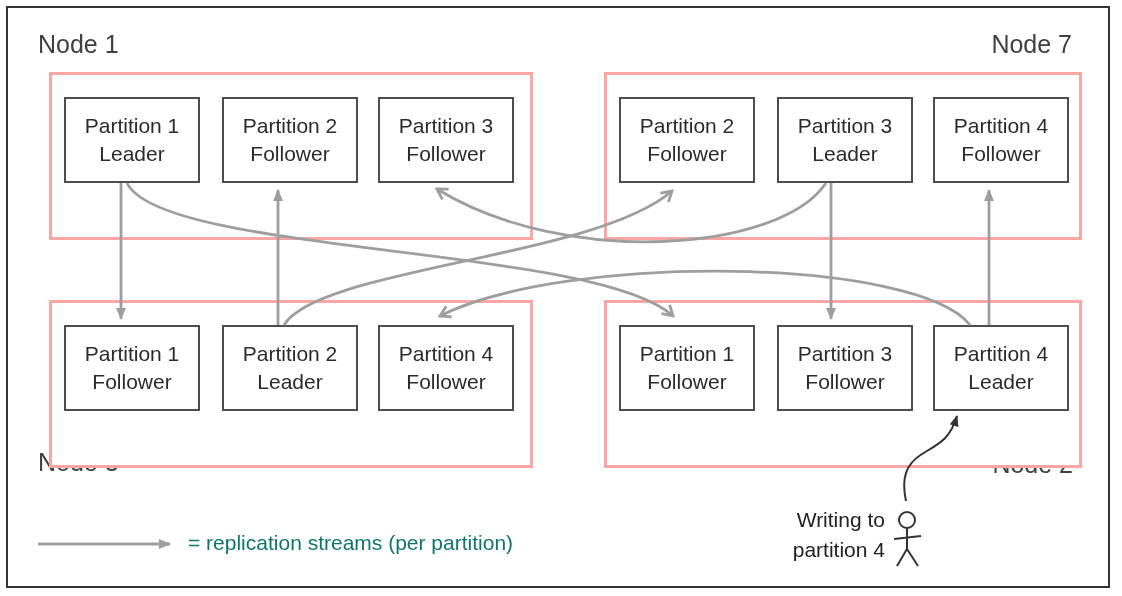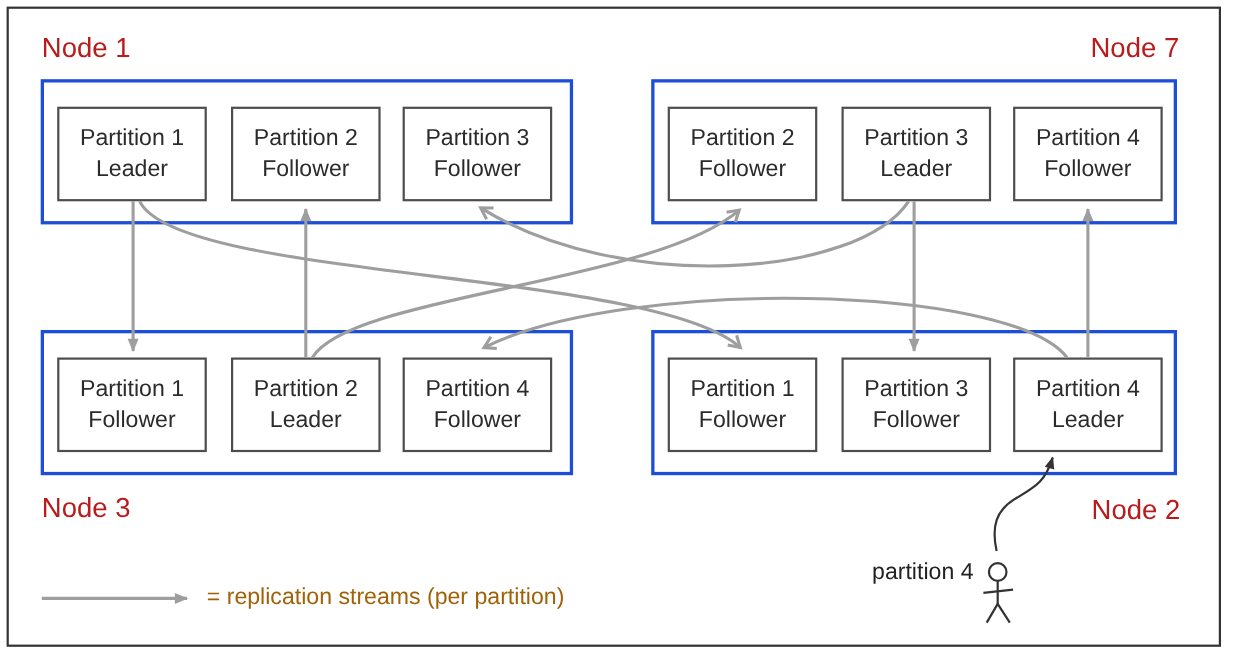--- a/index.html
+++ b/index.html
@@ -5,40 +5,40 @@
   html,body{margin:0;padding:0;background:#ffffff;}
   .canvas{
     position:relative;width:1122px;height:596px;background:#ffffff;overflow:hidden;
     font-family:"Liberation Sans","DejaVu Sans",sans-serif;color:#232323;
   }
   .frame{
     position:absolute;left:6px;top:6px;width:1104px;height:582px;
     border:2px solid #333333;box-sizing:border-box;
   }
   .node{
-    position:absolute;width:484px;height:132px;border:3px solid #1d4ed8;
-    background:#ffffff;box-sizing:border-box;
+    position:absolute;width:484px;height:168px;border:3px solid #fca5a5;
+    background:#ffffff;box-sizing:border-box;margin-left:12px;
   }
   #node1{left:37px;top:72px;}
   #node2{left:592px;top:72px;width:478px;}
   #node3{left:37px;top:300px;}
   #node4{left:592px;top:300px;width:478px;}
   .partition{
     position:absolute;top:22px;width:136px;height:86px;border:2px solid #4d4d4d;
     box-sizing:border-box;background:#ffffff;
     display:flex;flex-direction:column;align-items:center;justify-content:center;
     font-size:21px;line-height:28px;text-align:center;color:#2b2b2b;
   }
   .pos1{left:12px;} .pos2{left:170px;} .pos3{left:326px;}
-  .nodelabel{position:absolute;font-size:25px;color:#b91c1c;white-space:nowrap;}
+  .nodelabel{position:absolute;font-size:25px;color:#404040;white-space:nowrap;}
   #label-node1{left:38px;top:30px;}
   #label-node2{right:50px;top:30px;}
   #label-node3{left:38px;top:448px;}
   #label-node4{right:49px;top:450px;}
-  .legend-text{position:absolute;left:188px;top:531px;font-size:21px;color:#a16207;white-space:nowrap;}
+  .legend-text{position:absolute;left:188px;top:531px;font-size:21px;color:#0f766e;white-space:nowrap;}
   .annot{
     position:absolute;right:237px;top:505px;text-align:right;
     font-size:21px;line-height:30px;color:#222222;white-space:nowrap;
   }
   svg.overlay{position:absolute;left:0;top:0;pointer-events:none;}
 </style>
 </head>
 <body>
 
 <div class="canvas">
@@ -142,16 +142,17 @@
       <path d="M 907 528 L 907 549"></path>
       <path d="M 894 539 L 921 536"></path>
       <path d="M 907 549 L 897 566"></path>
       <path d="M 907 549 L 918 566"></path>
     </g>
   </svg>
 
   <div class="legend-text">= replication streams (per partition)</div>
 
   <div class="annot">
+    <div>Writing to</div>
     <div>partition 4</div>
   </div>
 
 </div>
 
 </body></html>

